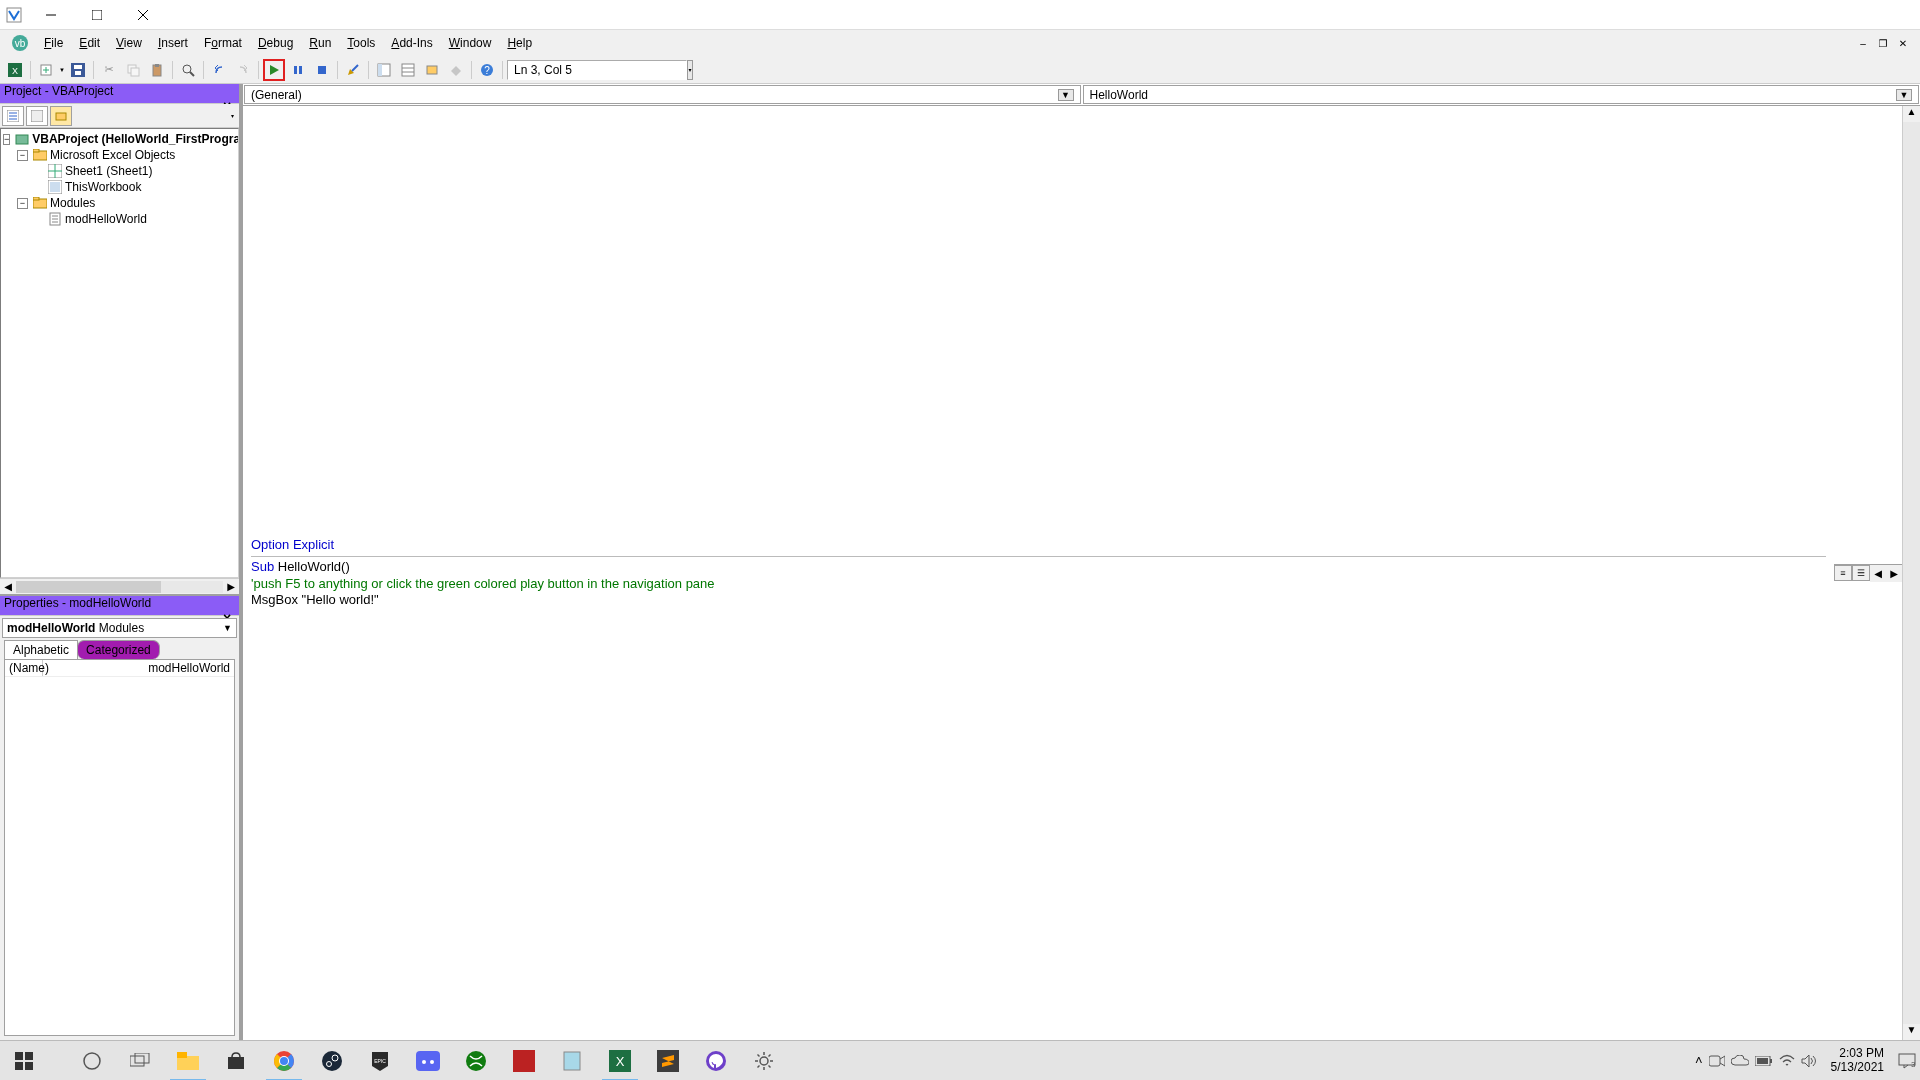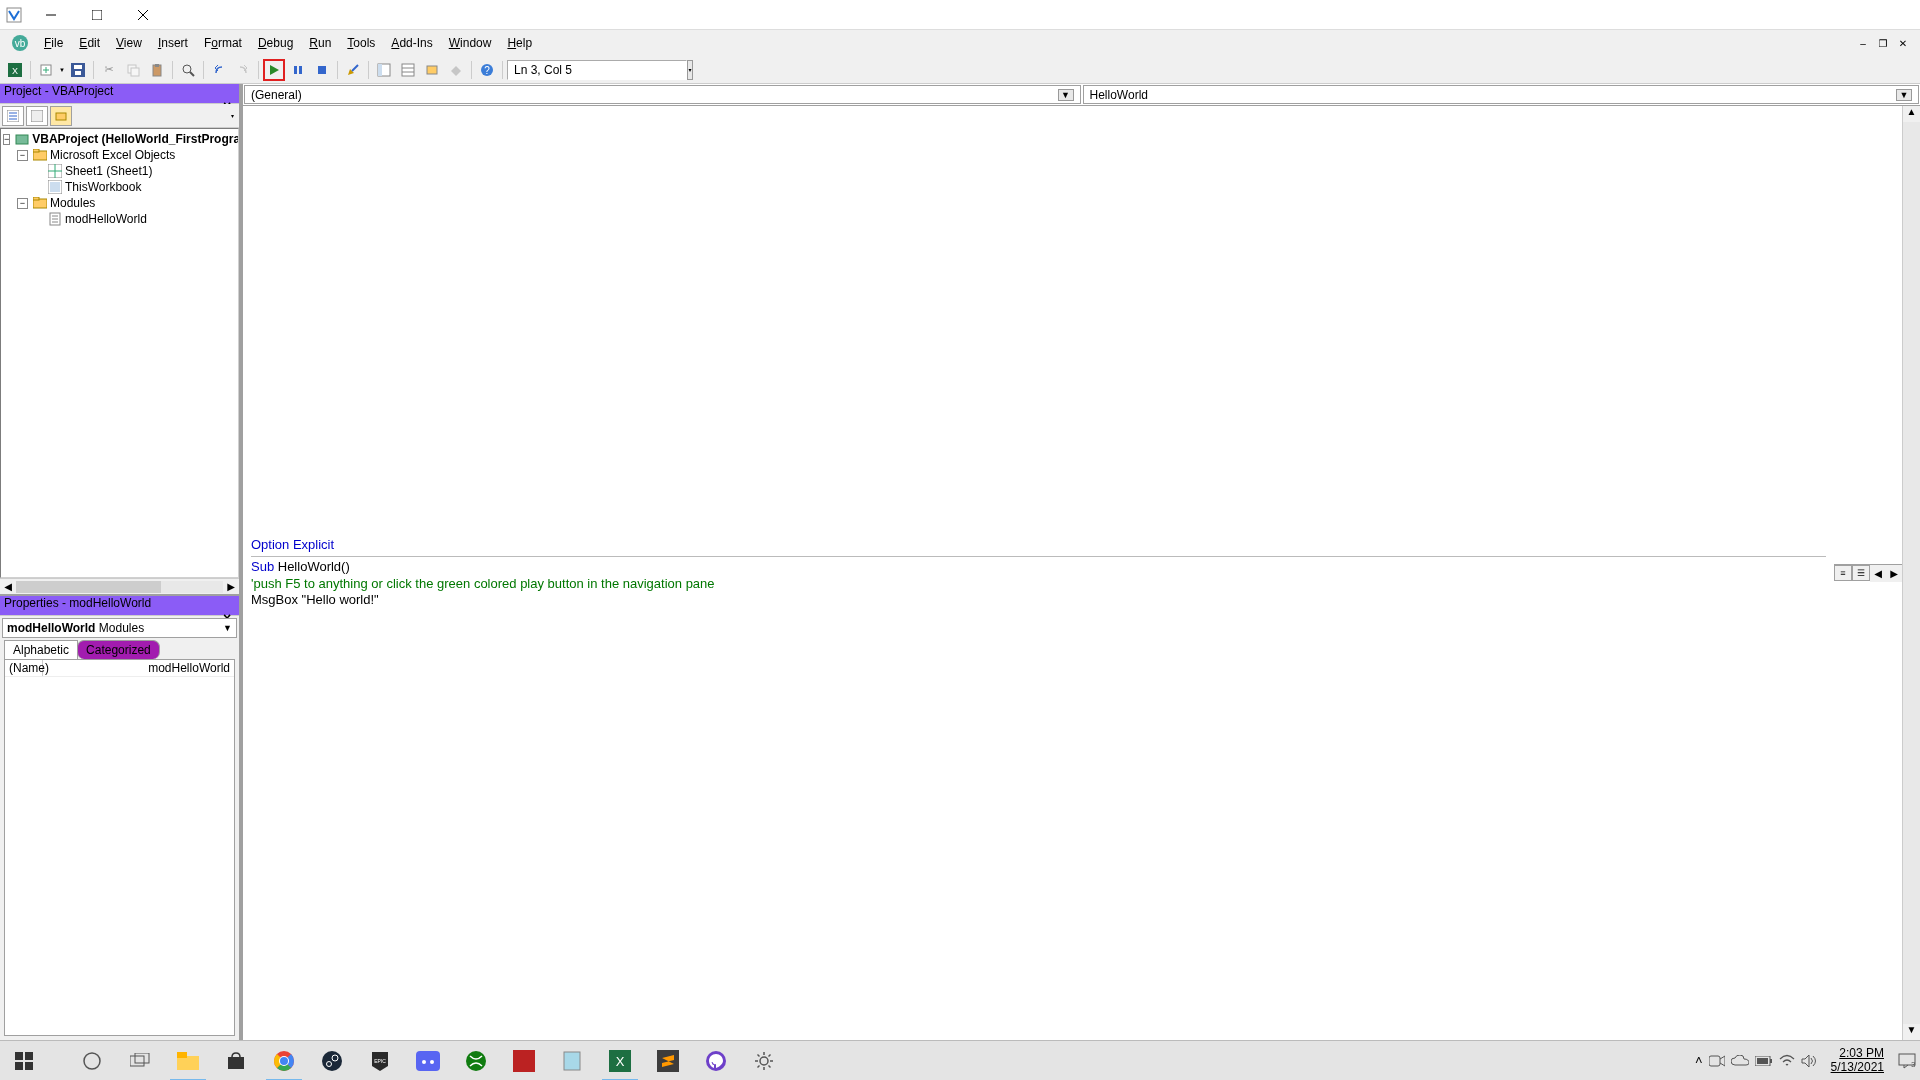--- a/index.html
+++ b/index.html
@@ -82,21 +82,21 @@
 .code-body { flex:1; display:flex; }
 .code-scroll-wrap { flex:1; display:flex; flex-direction:row;align-items:center; }
 
 .taskbar { position: absolute; bottom: 0; left: 0; right: 0; height: 40px; background: #e4e4e4; display: flex; align-items: center; border-top: 1px solid #bbb; }
 .start-btn { width: 48px; height: 40px; display:flex; align-items:center; justify-content:center; }
 .search-box { width: 300px; height: 40px; background: #fff; border: 1px solid #ccc; display: flex; align-items: center; padding: 0 10px; font-size: 14px; color: #666; gap:8px; }
 .task-icons { display: flex; margin-left: 20px; }
 .task-icon { width: 48px; height: 40px; display:flex; align-items:center; justify-content:center; font-size: 18px; position:relative; }
 .task-icon.active::after { content:''; position:absolute; bottom:0; left:6px; right:6px; height:2px; background:#76b9ed; }
 .tray { margin-left: auto; display: flex; align-items: center; padding: 0 4px; gap: 6px; font-size: 12px; }
-.tray-time { text-align: right; line-height: 1.1; padding: 0 8px; font-size: 12px; text-decoration: underline; }
+.tray-time { text-align: right; line-height: 1.1; padding: 0 8px; font-size: 12px; }
 .tray-icon { font-size: 13px; }
 
 svg { display: block; }
 .bold { font-weight: bold; }
 </style>
 </head>
 <body>
 
 <div class="titlebar">
   <span class="icon">

